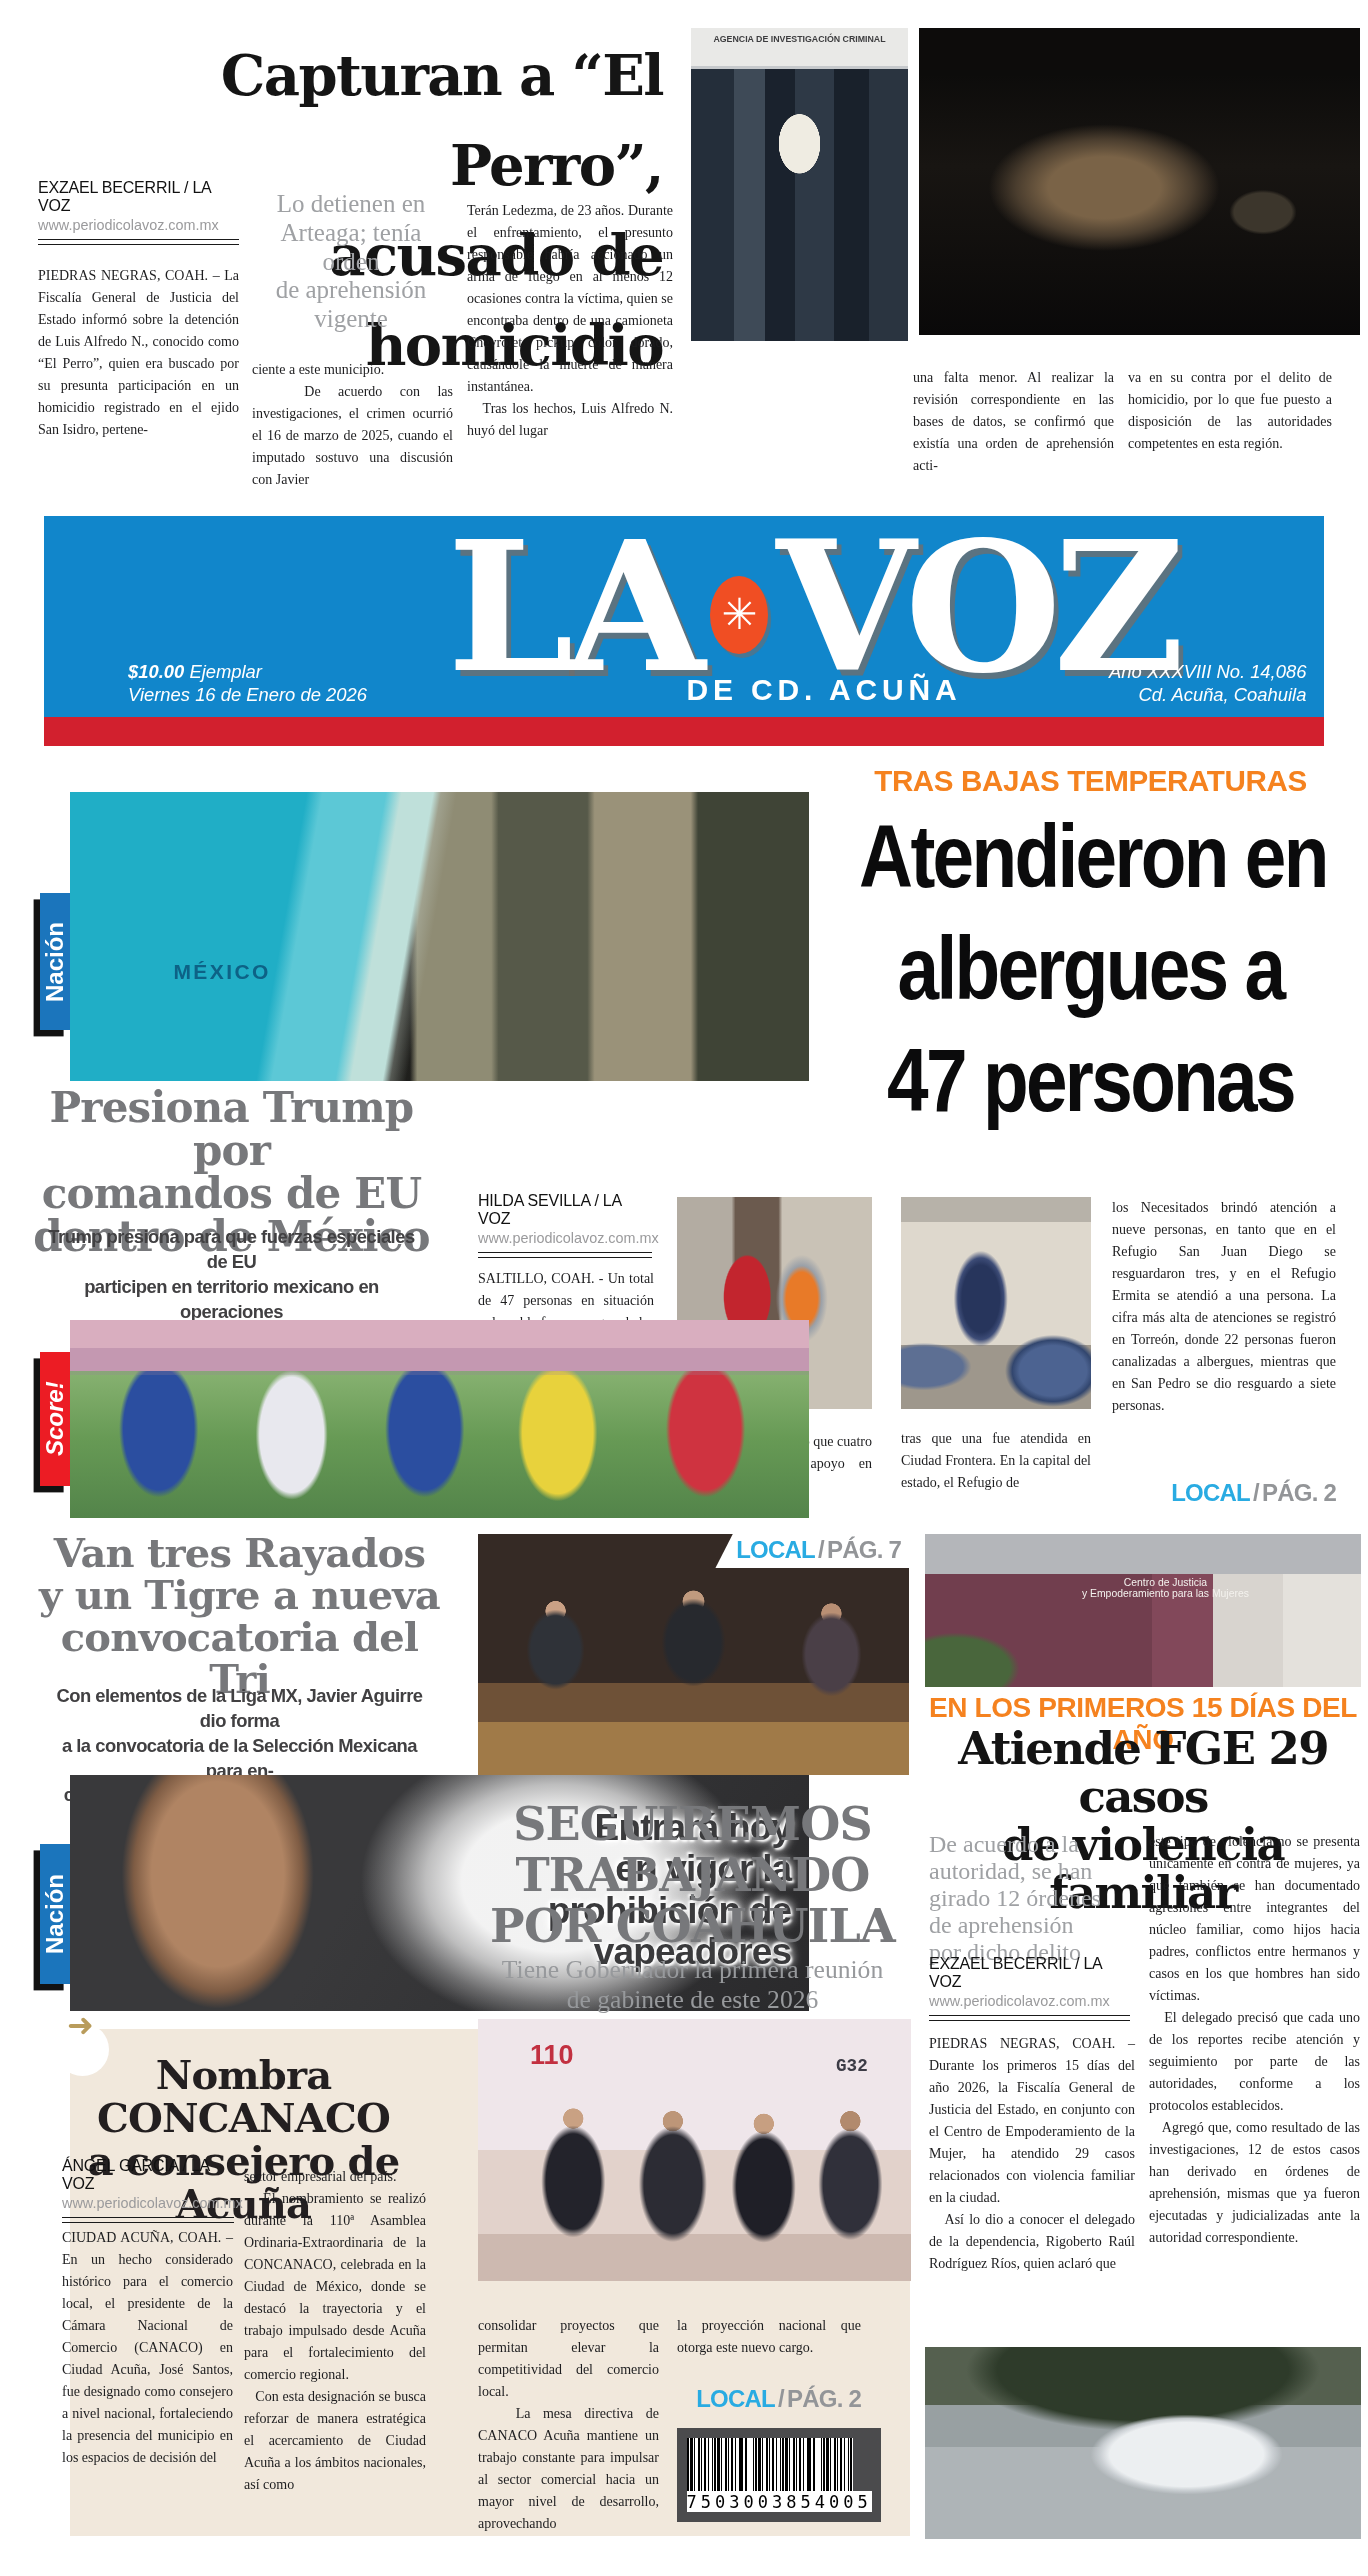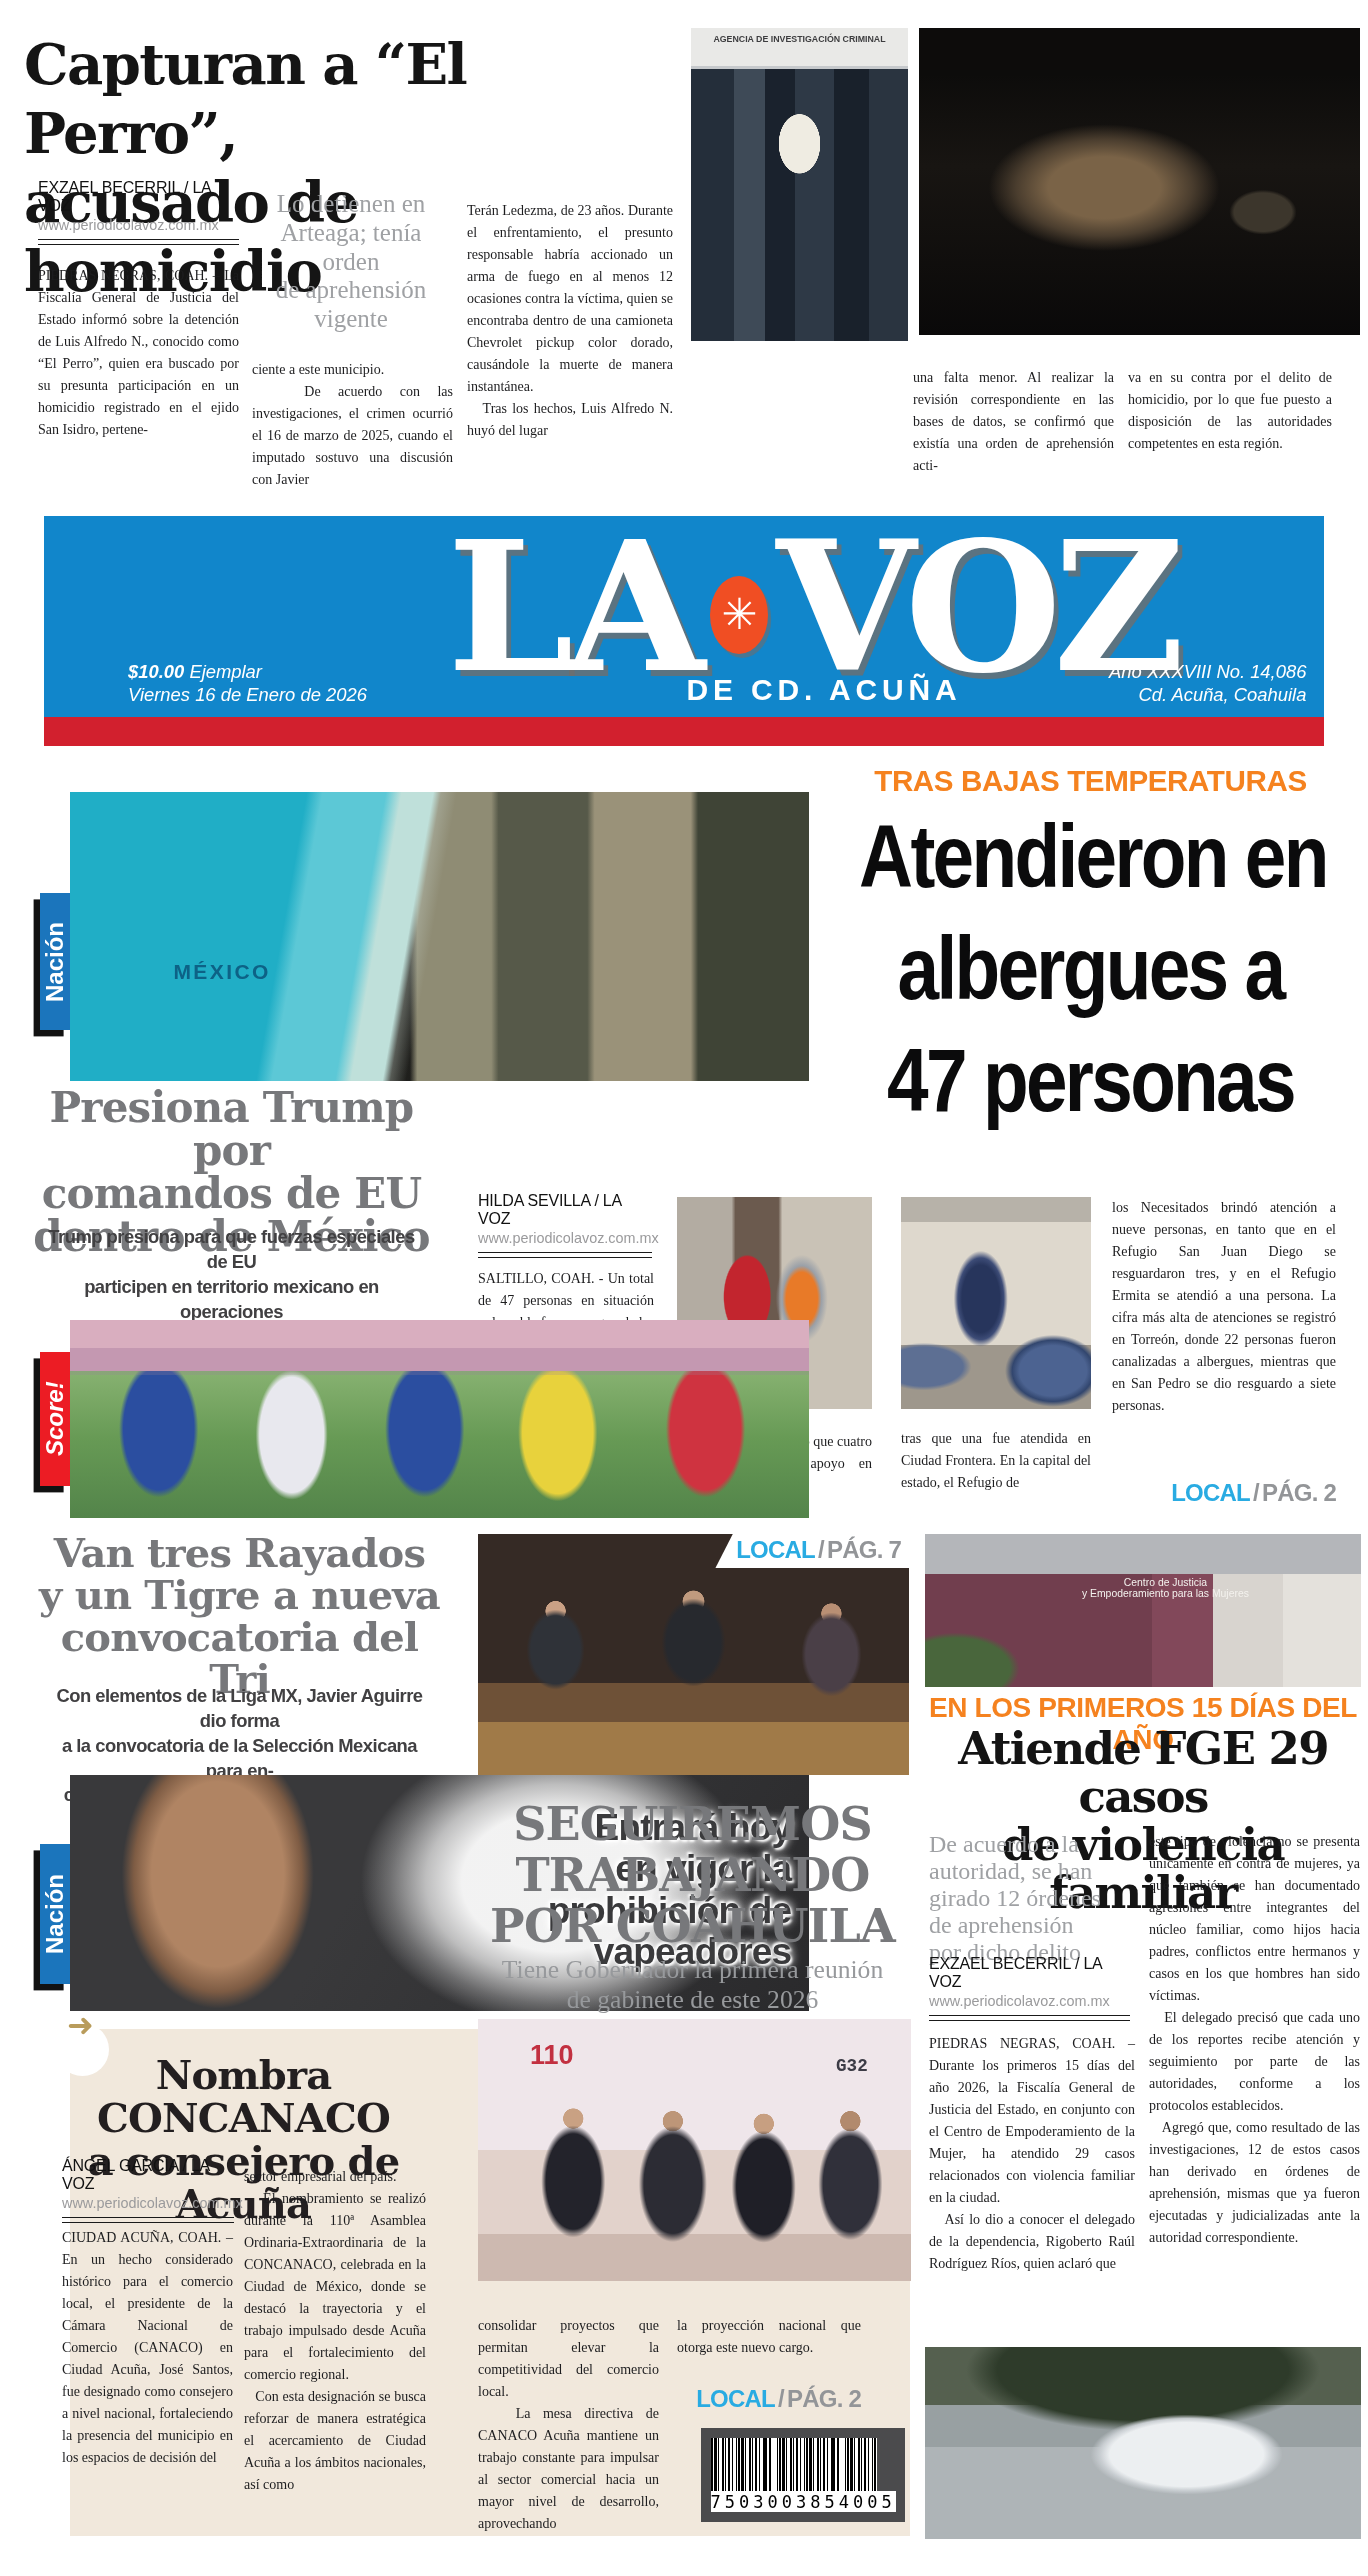--- a/index.html
+++ b/index.html
@@ -119,21 +119,21 @@
                line-height:1.12;color:#3A3A3C;text-align:right;white-space:pre-line;
                letter-spacing:-0.8px;
                text-shadow:0 0 8px #fff,0 0 11.2px #fff,1.6px 1.6px 2.4px #fff,-1.6px -1.6px 2.4px #fff;}
   .beige{background:#F1E8DC;}
 </style>
 </head>
 <body>
 
 <div class="page">
 
-  <div class="abs serif-head" style="left:24px;top:30px;width:639px;text-align:left;font-size:56px;line-height:69px;letter-spacing:-1.6px;color:#151515;">
+  <div class="abs serif-head" style="left:24px;top:30px;width:639px;text-align:right;font-size:56px;line-height:90px;letter-spacing:-1.6px;color:#151515;">
     <div>Capturan a “El Perro”,</div>
     <div>acusado de homicidio</div>
   </div>
 
   <div class="abs" style="left:38px;top:179px;width:201px;">
     <div class="byline-name">EXZAEL BECERRIL / LA VOZ</div>
     <div class="byline-url">www.periodicolavoz.com.mx</div>
     <div class="byline-rule"></div>
   </div>
 
@@ -300,19 +300,19 @@
   <div class="abs body-text" style="left:244px;top:2166px;width:182px;">sector empresarial del país.
    El nombramiento se realizó durante la 110ª Asamblea Ordinaria-Extraordinaria de la CONCANACO, celebrada en la Ciudad de México, donde se destacó la trayectoria y el trabajo impulsado desde Acuña para el fortalecimiento del comercio regional.
    Con esta designación se busca reforzar de manera estratégica el acercamiento de Ciudad Acuña a los ámbitos nacionales, así como</div>
   <div class="abs body-text" style="left:478px;top:2315px;width:181px;">consolidar proyectos que permitan elevar la competitividad del comercio local.
    La mesa directiva de CANACO Acuña mantiene un trabajo constante para impulsar al sector comercial hacia un mayor nivel de desarrollo, aprovechando</div>
   <div class="abs body-text" style="left:677px;top:2315px;width:184px;">la proyección nacional que otorga este nuevo cargo.</div>
   <div class="abs pagetag" style="left:677px;top:2385px;width:184px;text-align:right;">
     <span class="pt-local">LOCAL</span><span class="pt-sep">/</span><span class="pt-pag">PÁG. 2</span>
   </div>
 
-  <div class="barcode-outer" style="left:677px;top:2428px;margin-left:24px;">
+  <div class="barcode-outer" style="left:677px;top:2428px;">
     <div class="barcode-bars"></div>
     <div class="barcode-num">7503003854005</div>
   </div>
 
 </div>
 
 
 </body></html>

